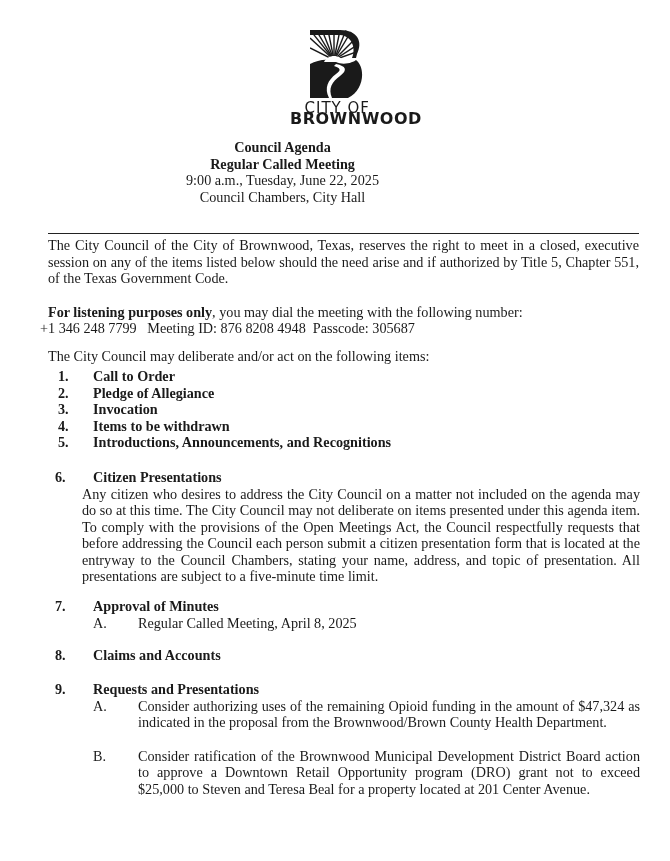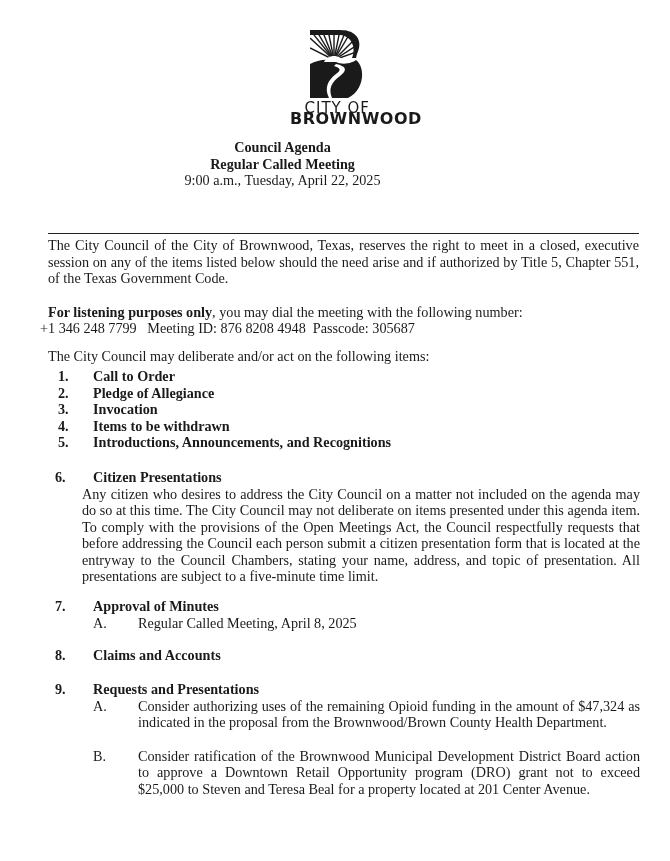--- a/index.html
+++ b/index.html
@@ -66,21 +66,22 @@
     <path d="M30 36 C40 38 42 42 34 48 C26 54 22 60 26 70 L23 70 C18 60 22 52 30 46 C36 42 34 40 28 38 Z" fill="#ffffff"></path>
     <path d="M18 34 C22 26 34 26 38 34 Z" fill="#ffffff"></path>
   </svg>
   <div class="city-of">CITY OF</div>
   <div class="brownwood">BROWNWOOD</div>
 </div>
 
 <div class="header">
   <div class="b">Council Agenda</div>
   <div class="b">Regular Called Meeting</div>
-  <div>9:00 a.m., Tuesday, April 22, 2025</div>
+  <div>9:00 a.m., Tuesday, June 22, 2025</div>
+  <div>Council Chambers, City Hall</div>
 </div>
 
 <div class="rule"></div>
 
 <div class="p" style="top:237px;">The City Council of the City of Brownwood, Texas, reserves the right to meet in a closed, executive session on any of the items listed below should the need arise and if authorized by Title 5, Chapter 551, of the Texas Government Code.</div>
 
 <div class="p nojust" style="top:304px;">
   <b>For listening purposes only</b><span>, you may dial the meeting with the following number:</span>
 </div>
 <div class="p nojust" style="top:320px; left:40px; white-space:pre;">+1 346 248 7799   Meeting ID: 876 8208 4948  Passcode: 305687</div>

